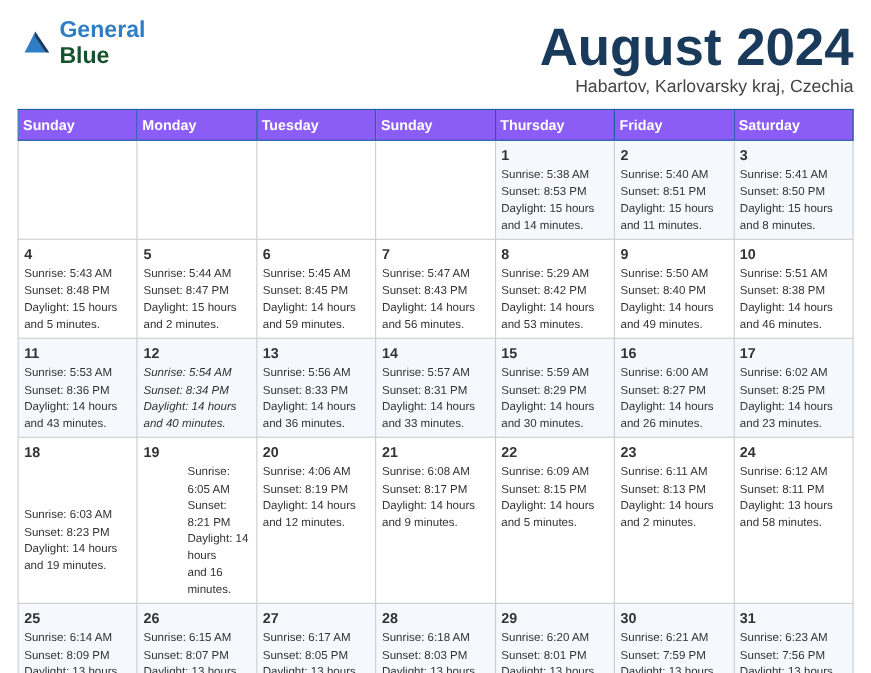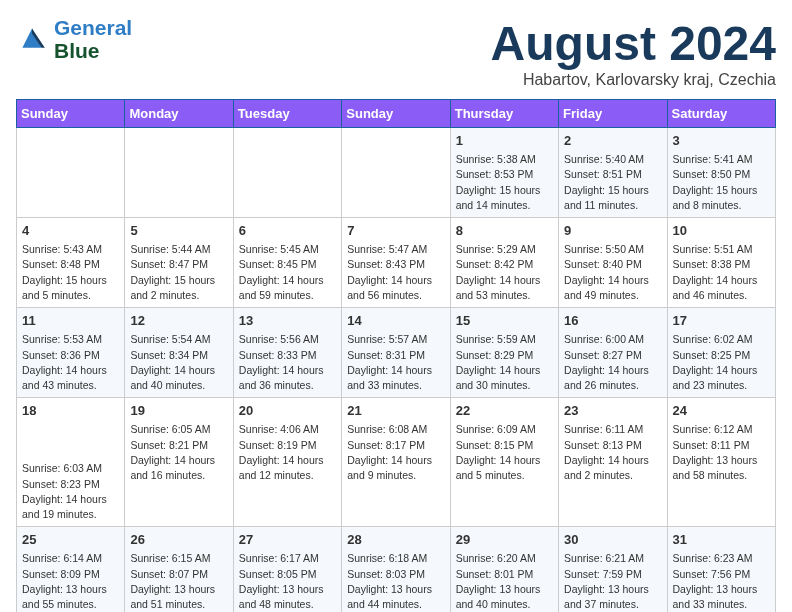--- a/index.html
+++ b/index.html
@@ -207,21 +207,21 @@
       <tr>
         <td>
           <span class="day-num">11</span>
           <div class="day-info" style="white-space: pre-line;">Sunrise: 5:53 AM
 Sunset: 8:36 PM
 Daylight: 14 hours
 and 43 minutes.</div>
         </td>
         <td>
           <span class="day-num">12</span>
-          <div class="day-info" style="white-space: pre-line;">Sunrise: 5:54 AM
+          <div class="day-info" style="white-space: pre-line; font-style: italic;">Sunrise: 5:54 AM
 Sunset: 8:34 PM
 Daylight: 14 hours
 and 40 minutes.</div>
         </td>
         <td>
           <span class="day-num">13</span>
           <div class="day-info" style="white-space: pre-line;">Sunrise: 5:56 AM
 Sunset: 8:33 PM
 Daylight: 14 hours
 and 36 minutes.</div>
@@ -258,21 +258,21 @@
       <tr>
         <td>
           <span class="day-num">18</span>
           <div class="day-info" style="white-space: pre-line; margin-top: 41px;">Sunrise: 6:03 AM
 Sunset: 8:23 PM
 Daylight: 14 hours
 and 19 minutes.</div>
         </td>
         <td>
           <span class="day-num">19</span>
-          <div class="day-info" style="white-space: pre-line;">Sunrise: 6:05 AM
+          <div class="day-info" style="white-space: pre-line; margin-left: 40px;">Sunrise: 6:05 AM
 Sunset: 8:21 PM
 Daylight: 14 hours
 and 16 minutes.</div>
         </td>
         <td>
           <span class="day-num">20</span>
           <div class="day-info" style="white-space: pre-line;">Sunrise: 4:06 AM
 Sunset: 8:19 PM
 Daylight: 14 hours
 and 12 minutes.</div>

